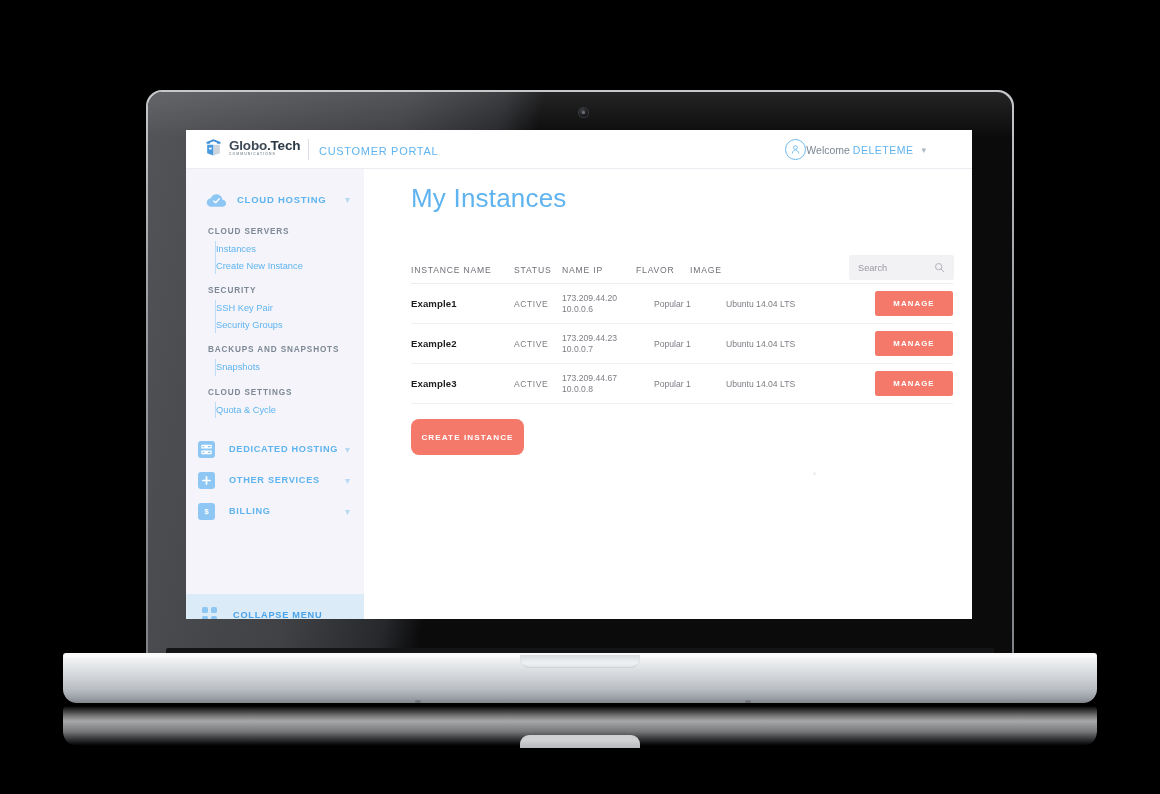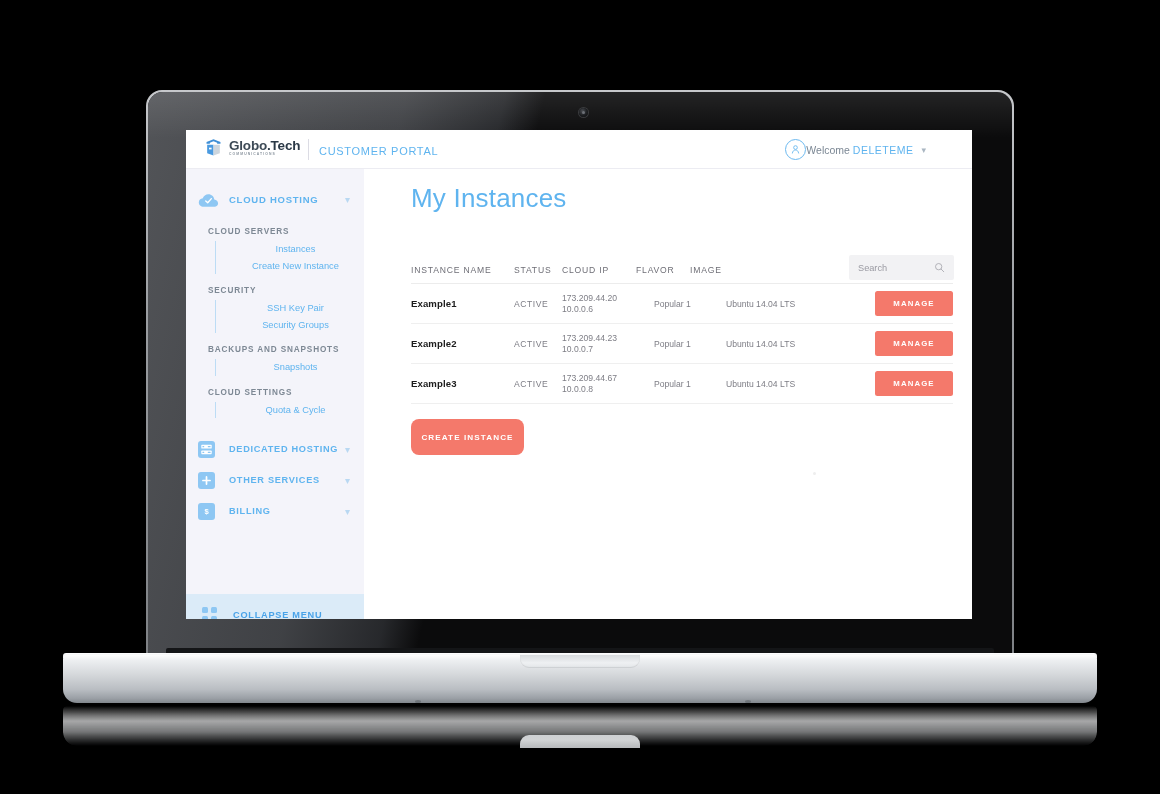--- a/index.html
+++ b/index.html
@@ -266,21 +266,21 @@
     height: 450px;
     background: #f4f4fa;
     box-sizing: border-box;
   }
   .sidebar-scroll { position: relative; height: 100%; }
 
   .nav-top {
     display: flex;
     align-items: center;
     height: 30px;
-    padding: 0 14px 0 12px;
+    padding: 0 14px 0 20px;
     margin-top: 16px;
   }
   .nav-top .ico {
     width: 21px; height: 17px;
     display: flex; align-items: center; justify-content: center;
     flex: none;
   }
   .nav-top .label {
     margin-left: 10px;
     font-size: 9.5px;
@@ -301,22 +301,20 @@
     font-weight: bold;
     letter-spacing: 0.85px;
     color: #7d8894;
     padding-left: 22px;
     margin-top: 12px;
     margin-bottom: 5px;
   }
   .sub-list {
     margin-left: 29px;
     border-left: 1.4px solid #bcdcf5;
-    padding-left: 11px;
-    text-align: center;
   }
   .sub-item {
     font-size: 9.3px;
     color: #5fb4ef;
     line-height: 16.5px;
     cursor: pointer;
     white-space: nowrap;
   }
 
   .nav-row {
@@ -654,21 +652,21 @@
       <svg width="11" height="11" viewBox="0 0 16 16" style="flex:none;">
         <circle cx="6.8" cy="6.8" r="4.6" fill="none" stroke="#a5a5ad" stroke-width="1.2"></circle>
         <path d="M10.3 10.3 L14.2 14.2" stroke="#a5a5ad" stroke-width="1.2" stroke-linecap="round"></path>
       </svg>
     </div>
 
     <div class="table">
       <div class="t-head">
         <div class="c-name">INSTANCE NAME</div>
         <div class="c-status">STATUS</div>
-        <div class="c-ip">CLOUD IP</div>
+        <div class="c-ip">NAME IP</div>
         <div class="c-flavor">FLAVOR</div>
         <div class="c-image">IMAGE</div>
         <div class="c-action"></div>
       </div>
 
       <div class="t-row">
         <div class="c-name cell-name">Example1</div>
         <div class="c-status cell-status">ACTIVE</div>
         <div class="c-ip cell-ip">
           <span>173.209.44.20</span>

